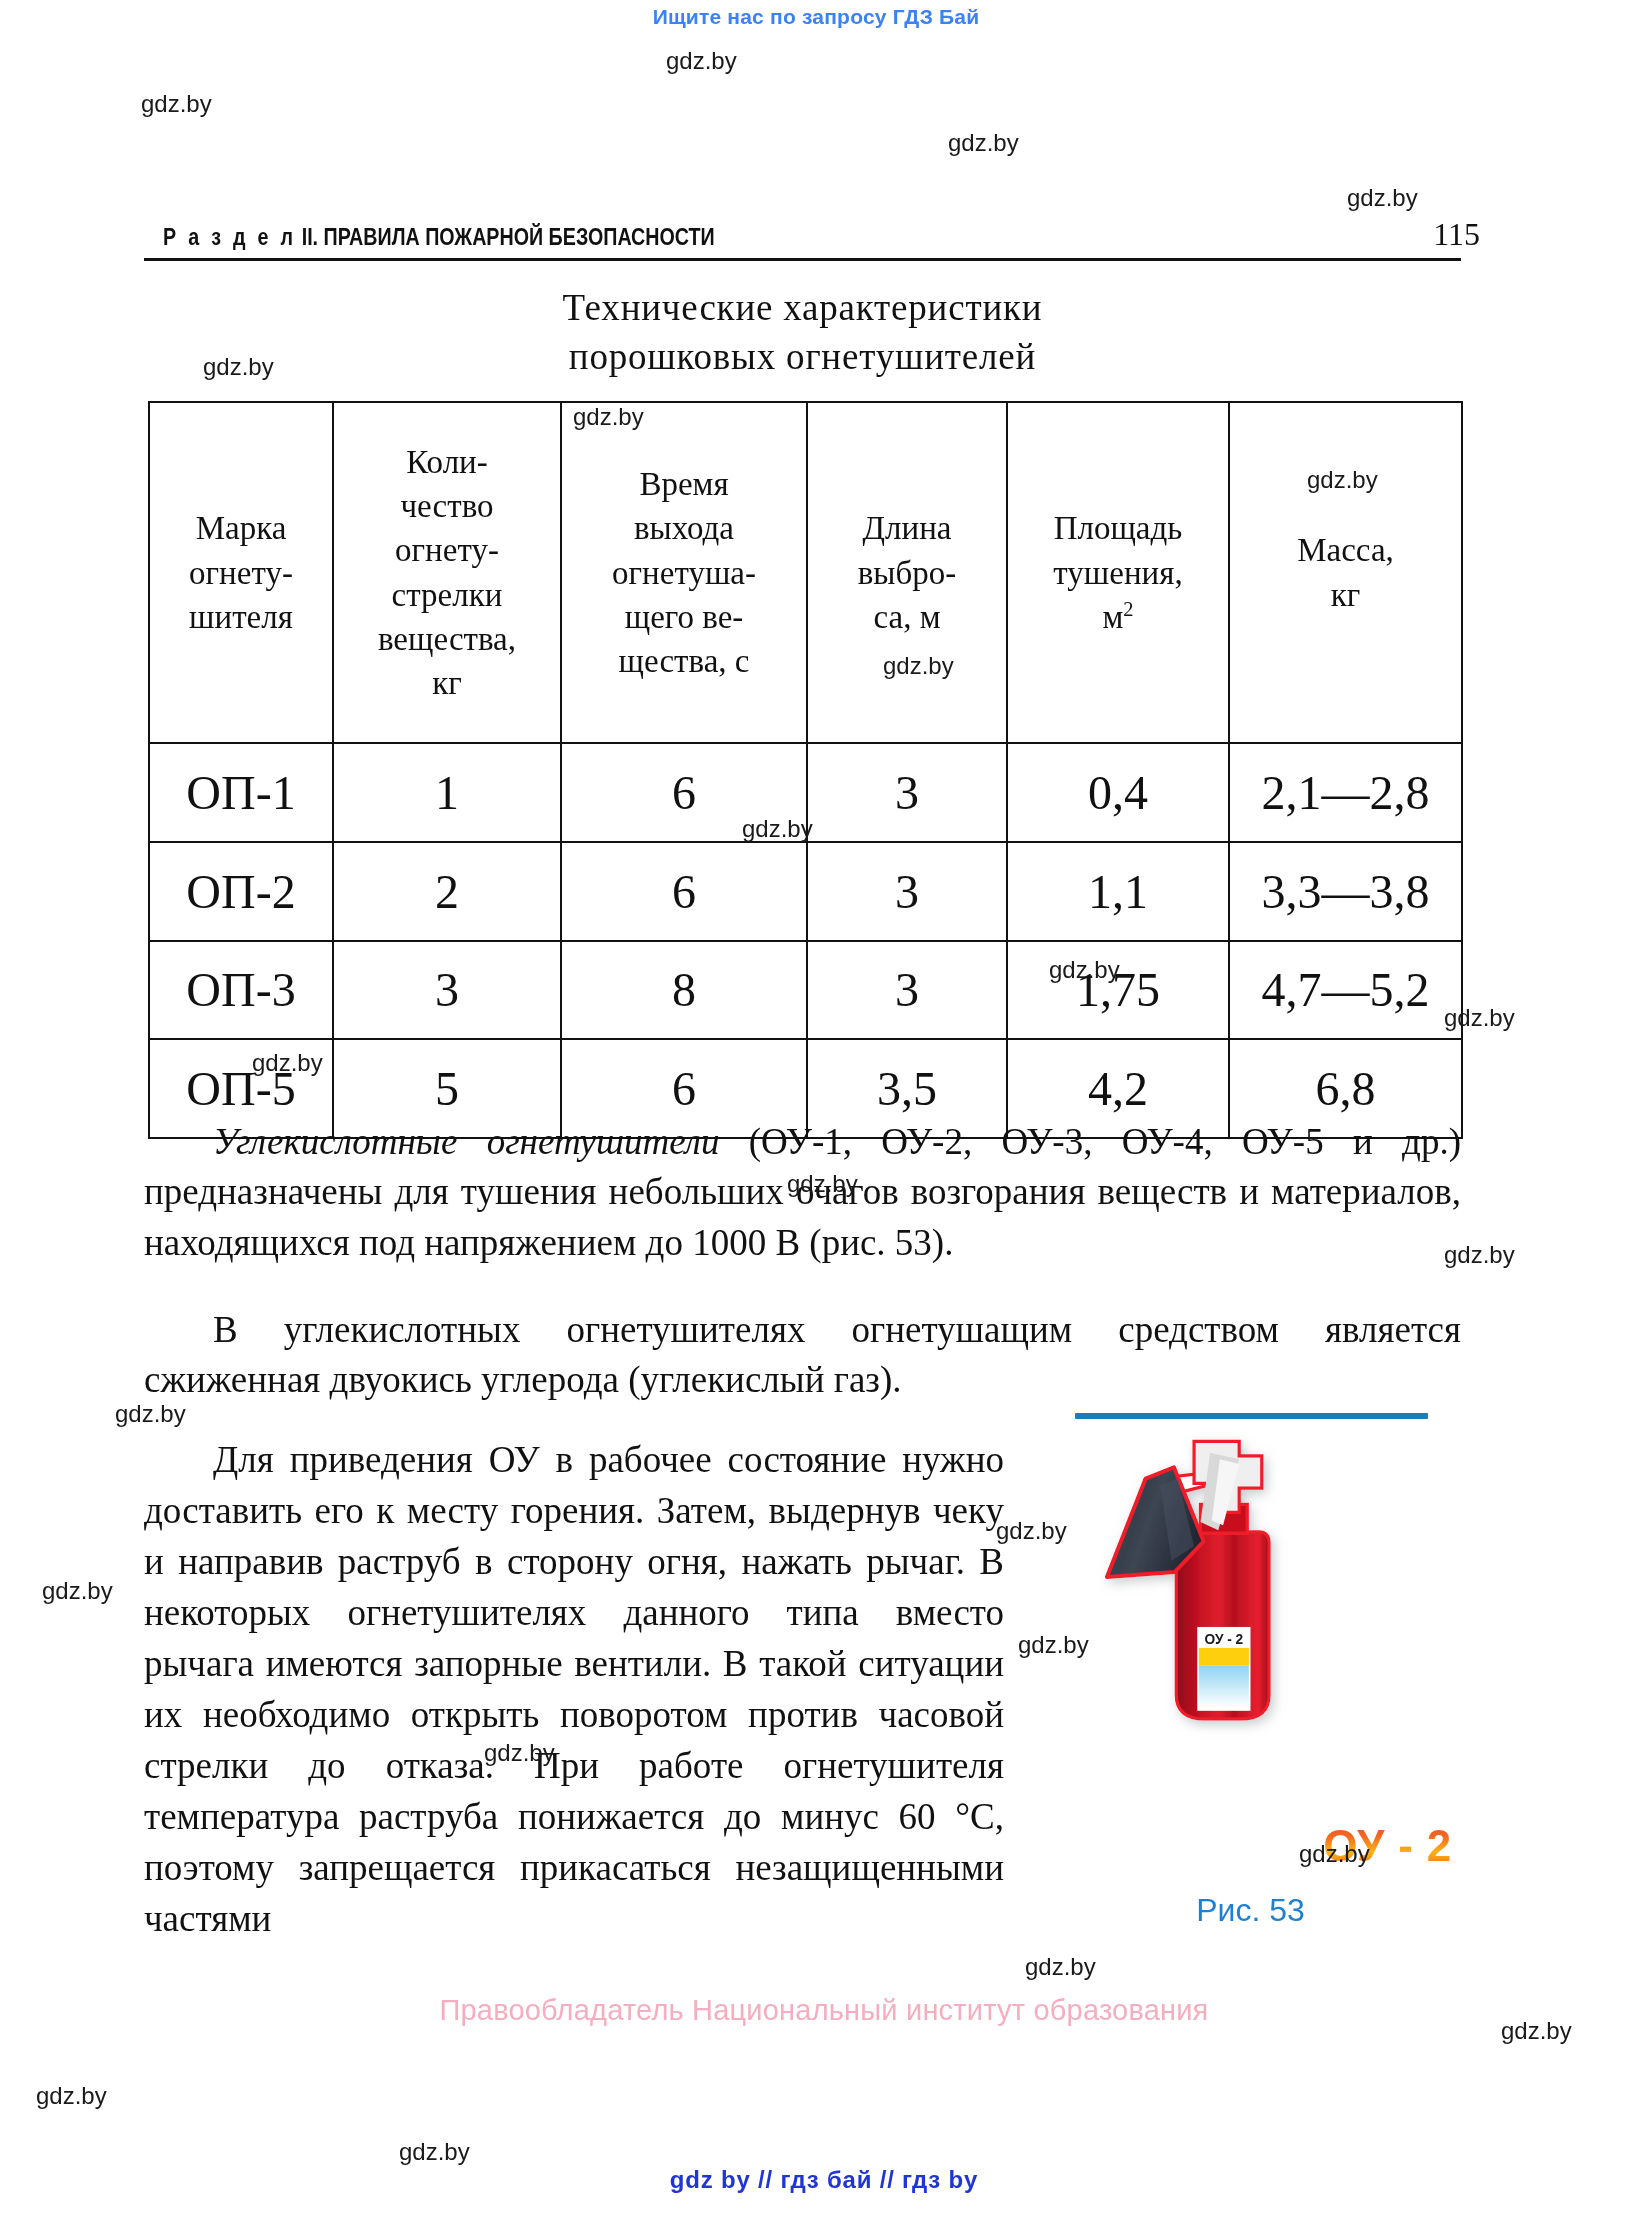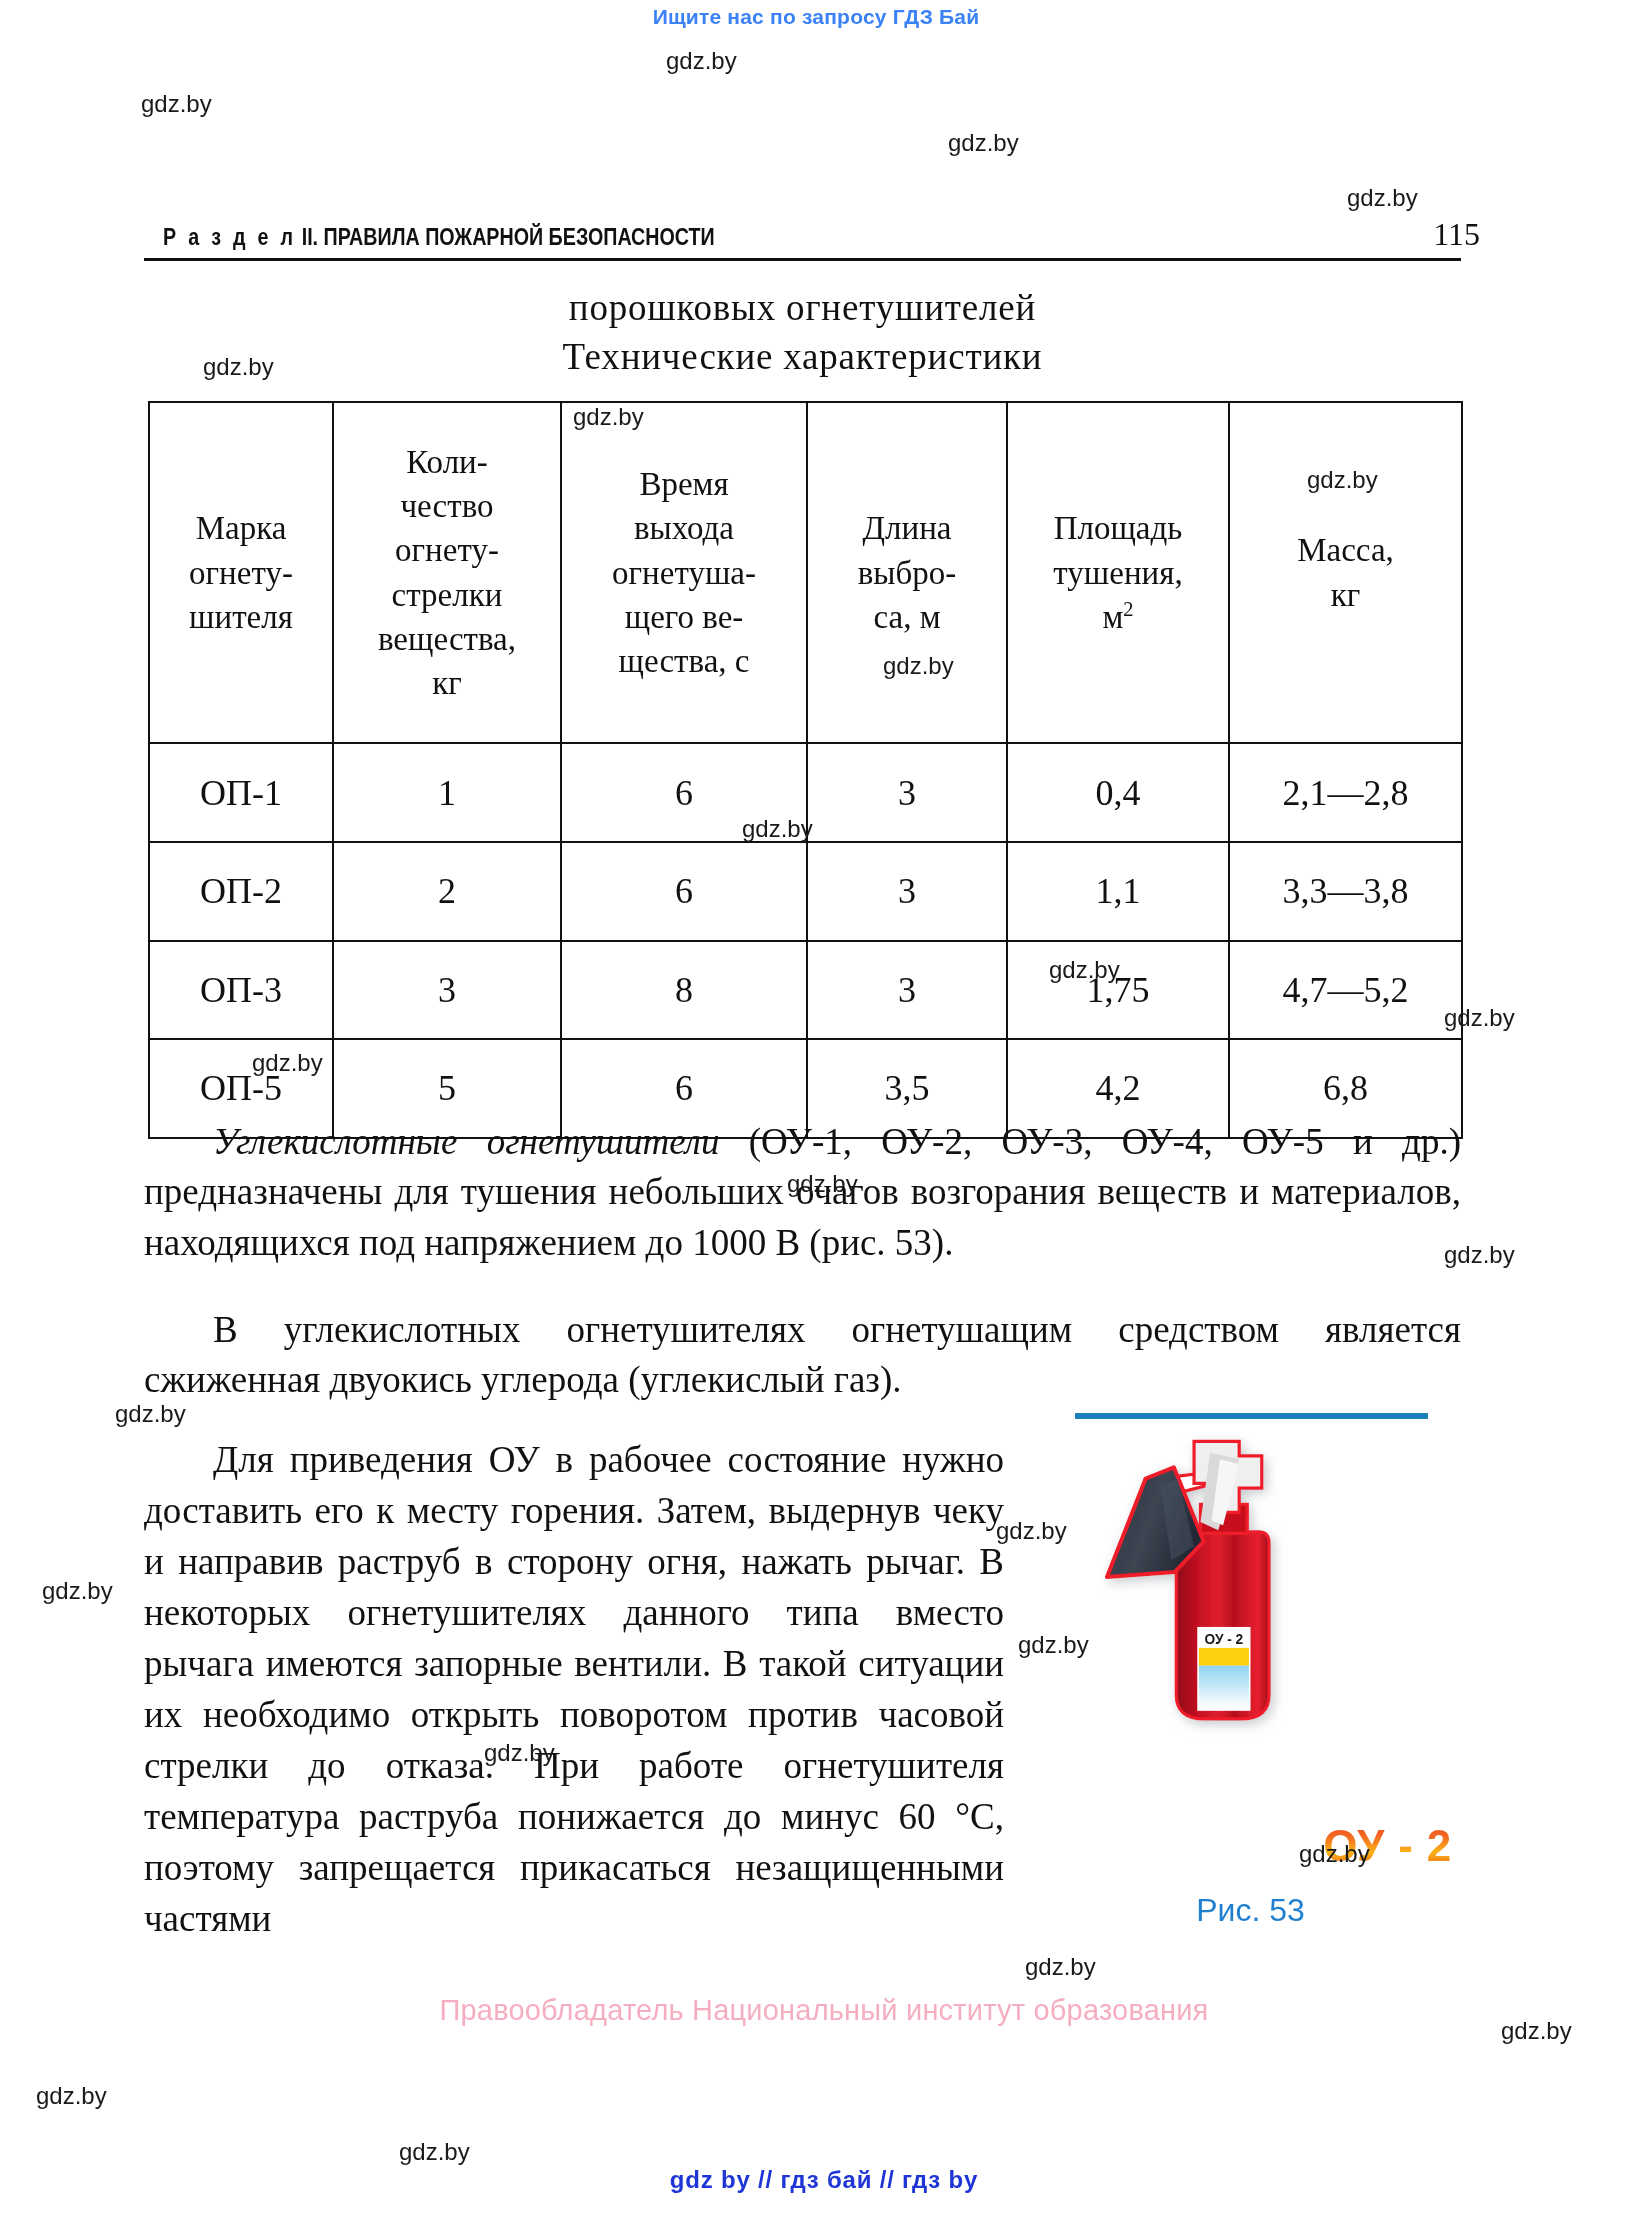--- a/index.html
+++ b/index.html
@@ -113,21 +113,21 @@
     vertical-align: middle;
   }
   table.spec th {
     font-weight: 400;
     font-size: 33px;
     line-height: 1.34;
     padding: 9.7px 4.8px;
     height: 320px;
   }
   table.spec td {
-    font-size: 36px;
+    font-size: 48px;
     padding: 11.3px 4.8px;
     height: 74px;
   }
   table.spec col.c1 { width: 184px; }
   table.spec col.c2 { width: 228px; }
   table.spec col.c3 { width: 246px; }
   table.spec col.c4 { width: 200px; }
   table.spec col.c5 { width: 222px; }
   table.spec col.c6 { width: 233px; }
   .sup { font-size: 0.62em; vertical-align: super; }
@@ -229,22 +229,22 @@
   <div class="runhead">
     <div class="runhead-title">
       <span class="spaced">Р а з д е л</span>
       <span>II. ПРАВИЛА ПОЖАРНОЙ БЕЗОПАСНОСТИ</span>
     </div>
     <div class="runhead-page">115</div>
   </div>
   <div class="runhead-rule"></div>
 
   <div class="sect-title">
+    <div>Технические характеристики</div>
     <div>порошковых огнетушителей</div>
-    <div>Технические характеристики</div>
   </div>
 
   <div class="tbl-wrap">
     <table class="spec">
       <colgroup>
         <col class="c1">
           <col class="c2">
           <col class="c3">
         <col class="c4">
           <col class="c5">

